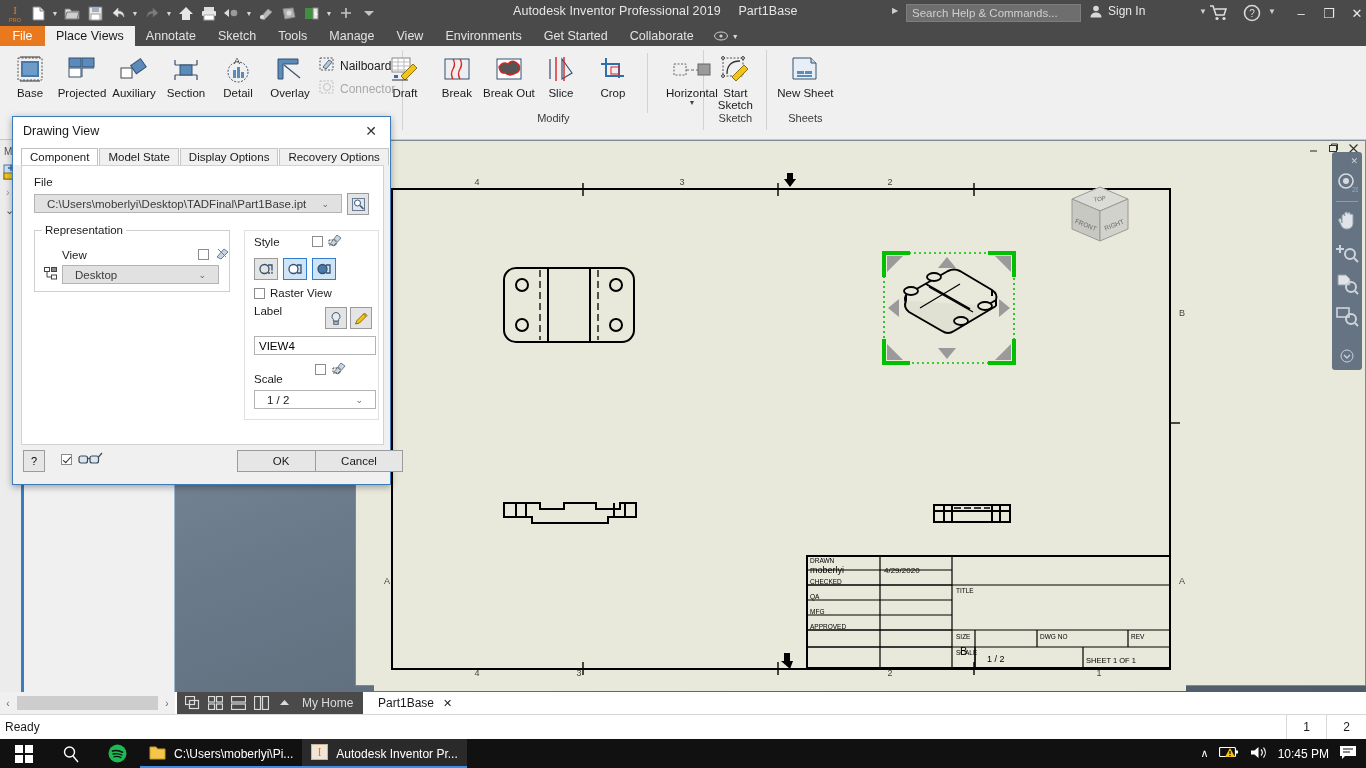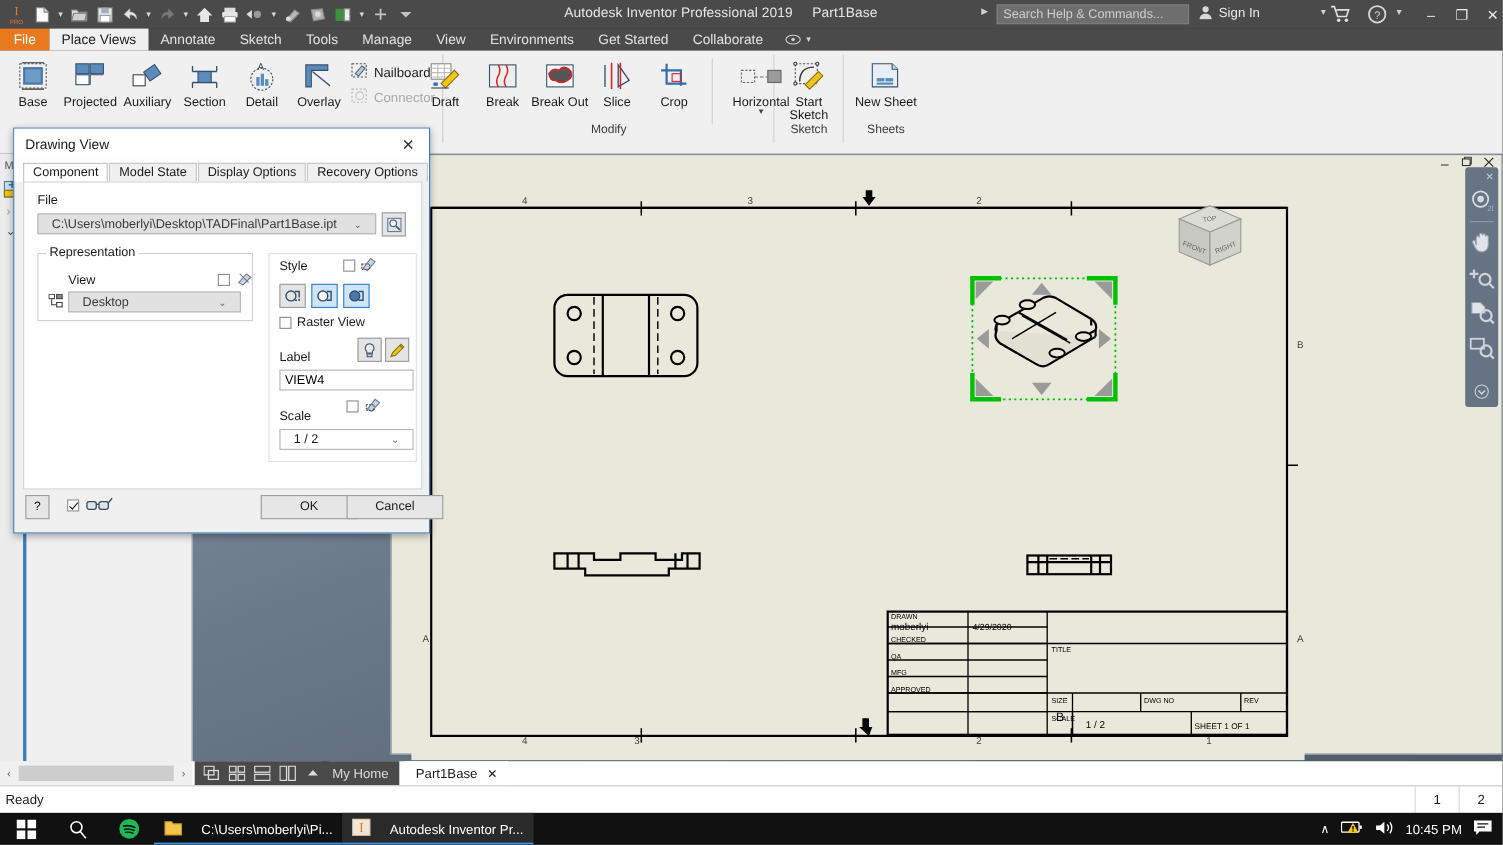--- a/index.html
+++ b/index.html
@@ -182,21 +182,21 @@
     background:#fff; border-top:1px solid #d8d8d8; display:flex; align-items:center;
     font-size:12px; padding-left:5px; color:#1a1a1a; }
   .status-cell { width:40px; height:25px; border-left:1px solid #d8d8d8;
     display:flex; align-items:center; justify-content:center; font-size:12px; }
 
   
   .taskbar { position:absolute; left:0; top:739px; width:1366px; height:29px;
     background:#111; display:flex; align-items:center; color:#fff; font-size:12px; }
   .tb-start { width:48px; height:29px; display:flex; align-items:center; justify-content:center; }
   .tb-ic { width:46px; height:29px; display:flex; align-items:center; justify-content:center; }
-  .tb-app { height:29px; display:flex; align-items:center; gap:17px; padding:0 9px;
+  .tb-app { height:29px; display:flex; align-items:center; gap:8px; padding:0 9px;
     max-width:216px; overflow:hidden; white-space:nowrap; position:relative; }
   .tb-app.running { background:#2a2a2a; }
   .tb-app::after { content:""; position:absolute; left:0; bottom:0; width:100%; height:2px;
     background:#3a8ee6; }
   .tray { margin-left:auto; display:flex; align-items:center; gap:10px; padding-right:9px; }
   .clock { font-size:12px; }
 </style>
 </head>
 <body>
 
@@ -863,21 +863,21 @@
           <svg width="17" height="15" viewBox="0 0 17 15">
               <circle cx="6.5" cy="7" r="4.5" fill="#4a78a8" stroke="#35506e" stroke-width="1.3"></circle>
               <path d="M10 3 h4 v8 h-4" fill="none" stroke="#35506e" stroke-width="1.3"></path>
             </svg>
         </div>
       </div>
 
       <span class="cbox" style="position:absolute;left:232px;top:122px"></span>
       <div class="lbl" style="position:absolute;left:248px;top:121px">Raster View</div>
 
-      <div class="lbl" style="position:absolute;left:232px;top:153px">Label</div>
+      <div class="lbl" style="position:absolute;left:232px;top:139px">Label</div>
       <div class="iconbtn" style="position:absolute;left:303px;top:141px">
         <svg width="14" height="15" viewBox="0 0 14 15">
             <path d="M7 1.5 a4 4 0 0 1 2.6 7 v1.5 h-5.2 V8.5 A4 4 0 0 1 7 1.5z" fill="#e6ecf2" stroke="#4a5b6c"></path>
             <rect x="4.8" y="10.8" width="4.4" height="2.5" fill="#cdd6df" stroke="#4a5b6c"></rect>
           </svg>
       </div>
       <div class="iconbtn" style="position:absolute;left:328px;top:141px">
         <svg width="15" height="15" viewBox="0 0 15 15">
             <path d="M1.5 13 L3 9.5 L10.5 2 L13 4.5 L5.5 12 Z" fill="#f0c419" stroke="#8a7010"></path>
             <path d="M9.5 3 L12 5.5" stroke="#8a7010"></path>

